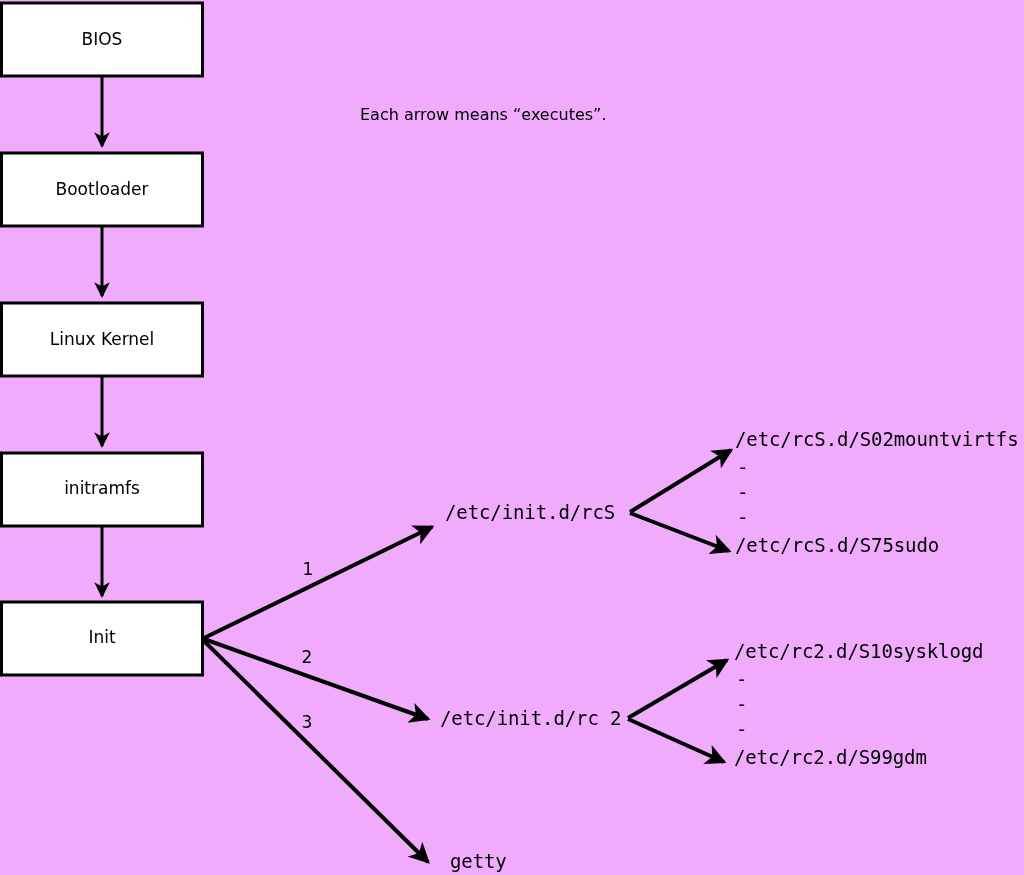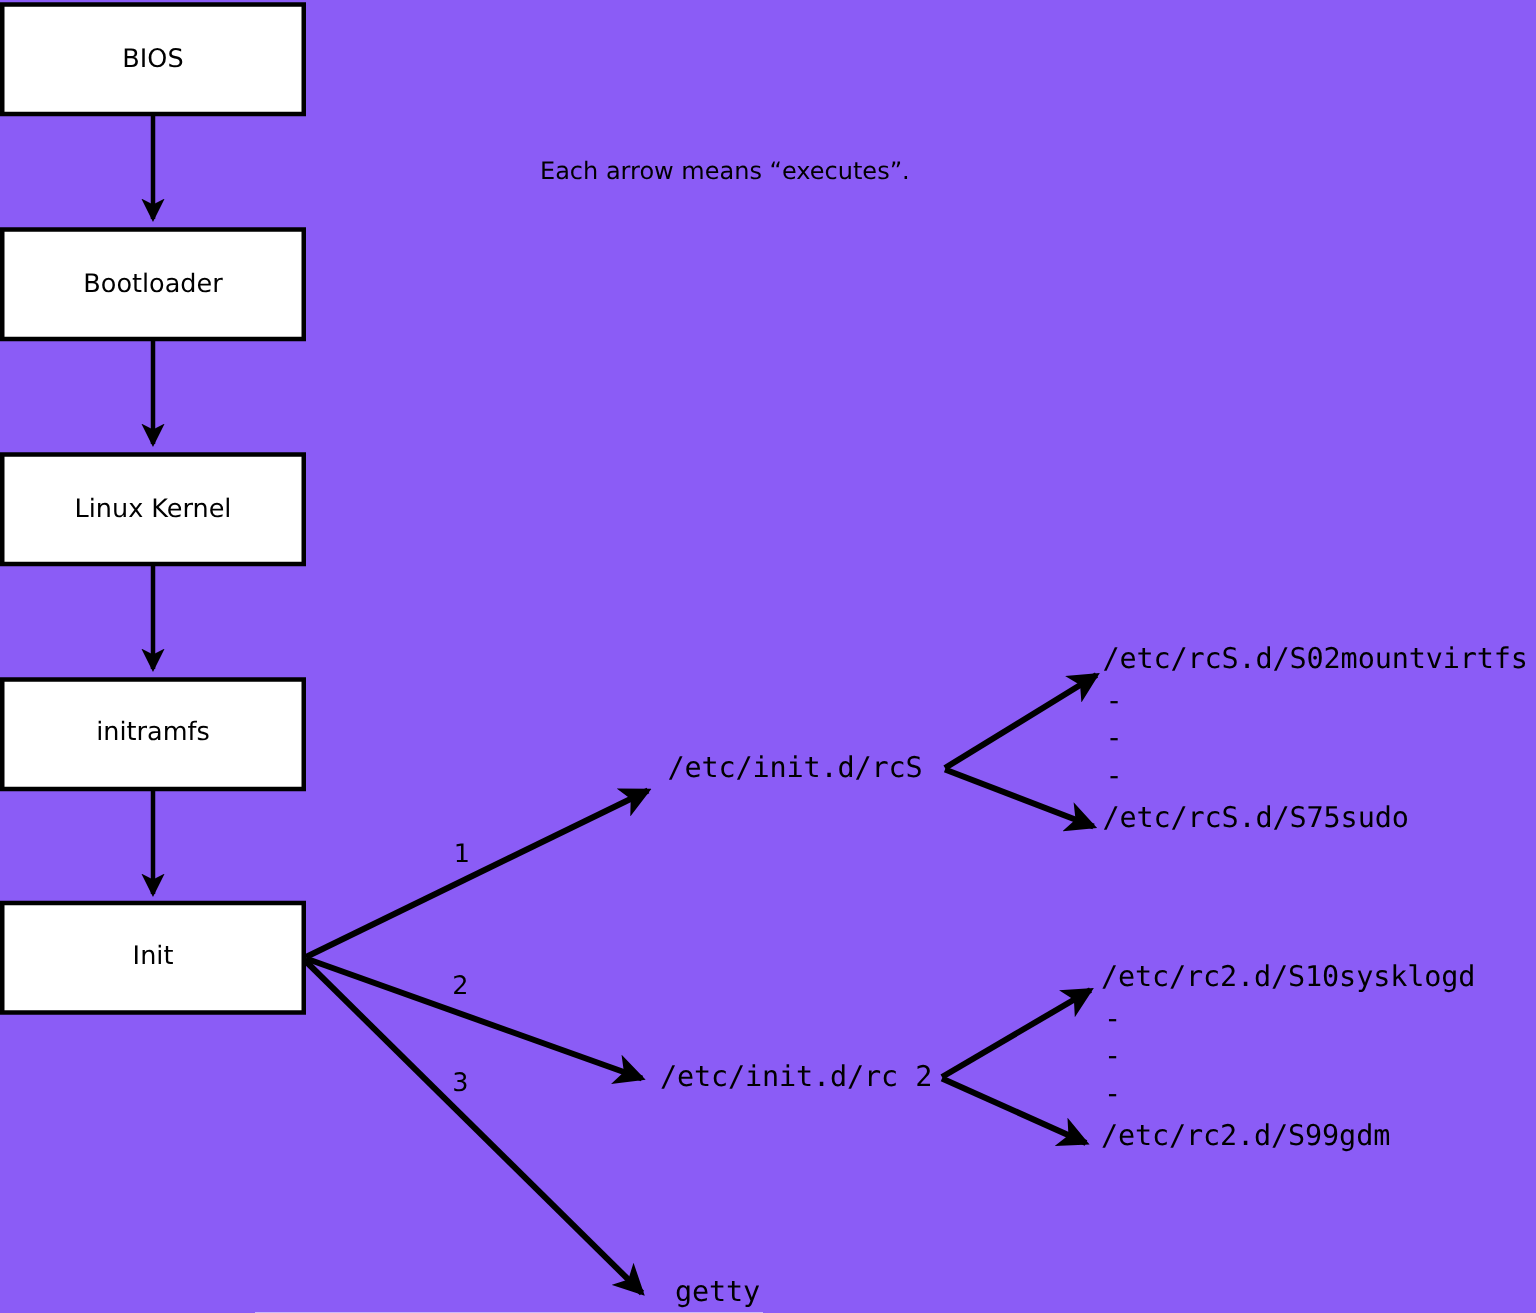--- a/index.html
+++ b/index.html
@@ -4,21 +4,21 @@
 <style>
   html, body {
     margin: 0;
     padding: 0;
     background: #ffffff;
   }
   #stage {
     position: relative;
     width: 1024px;
     height: 875px;
-    background: #8b5cf6;
+    background: #f0abfc;
     overflow: hidden;
     font-family: "DejaVu Sans", sans-serif;
   }
   #diagram-svg {
     position: absolute;
     left: 0;
     top: 0;
     width: 1024px;
     height: 875px;
   }

